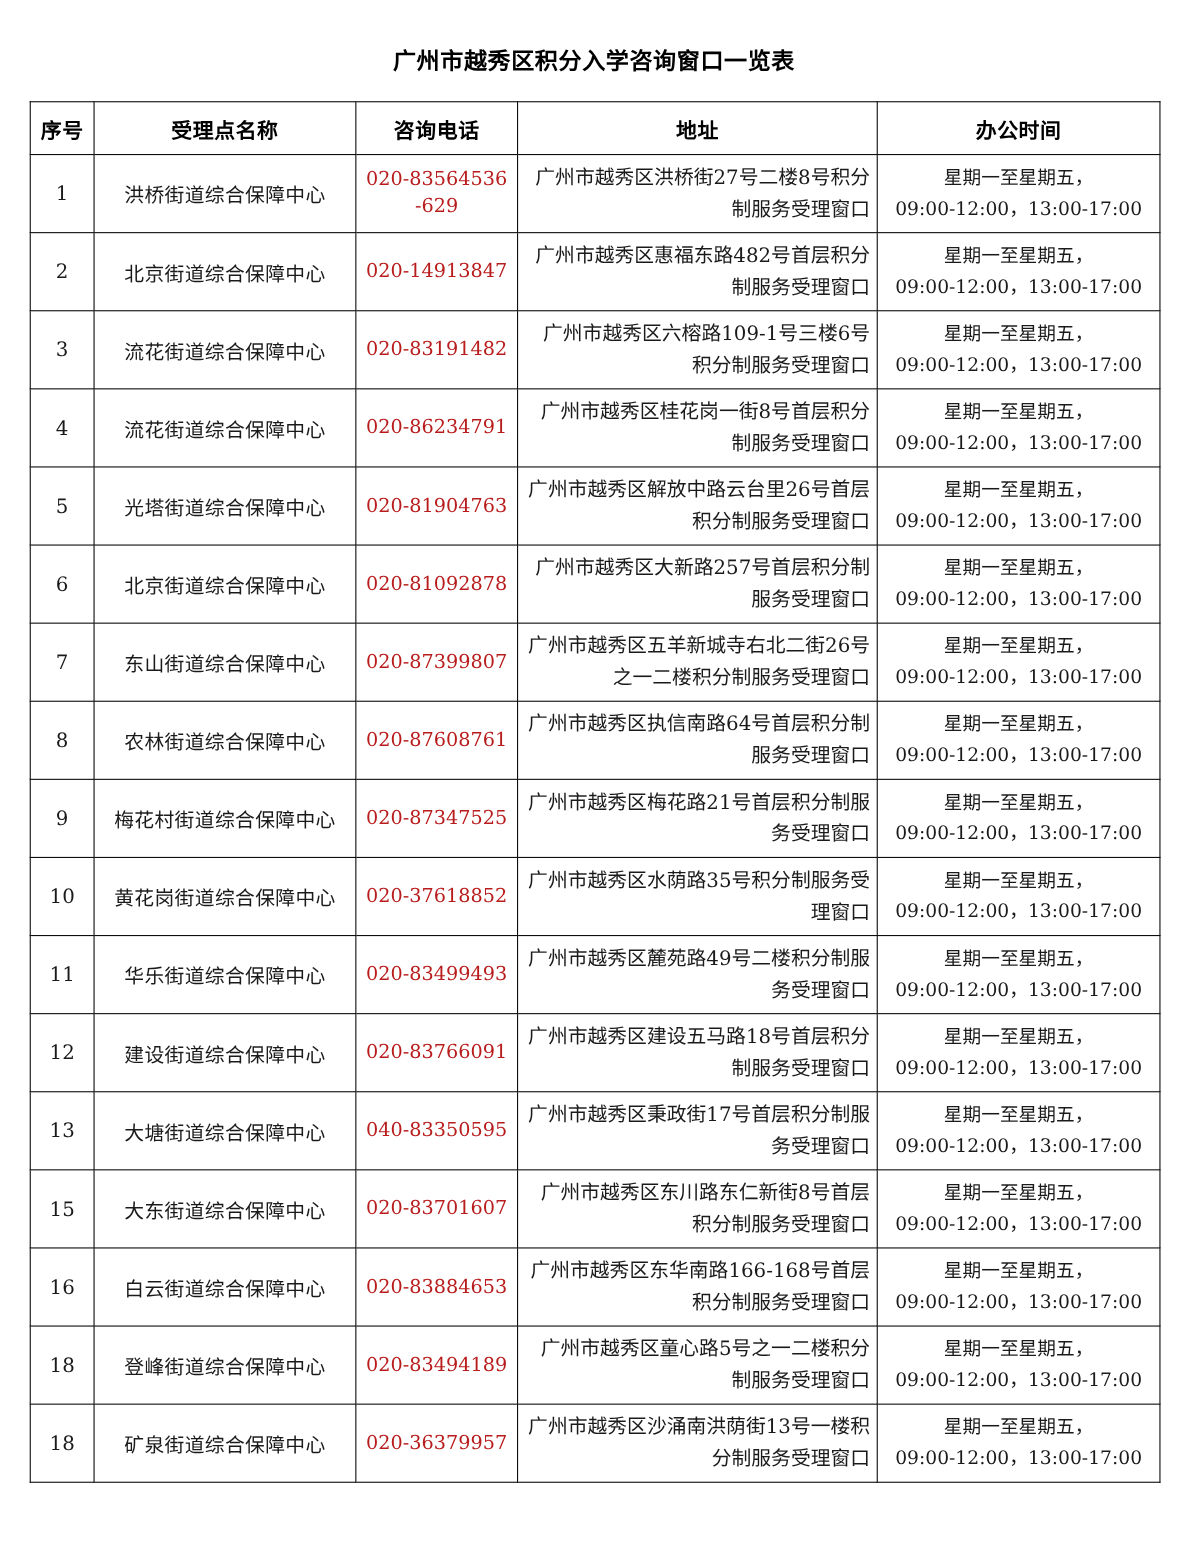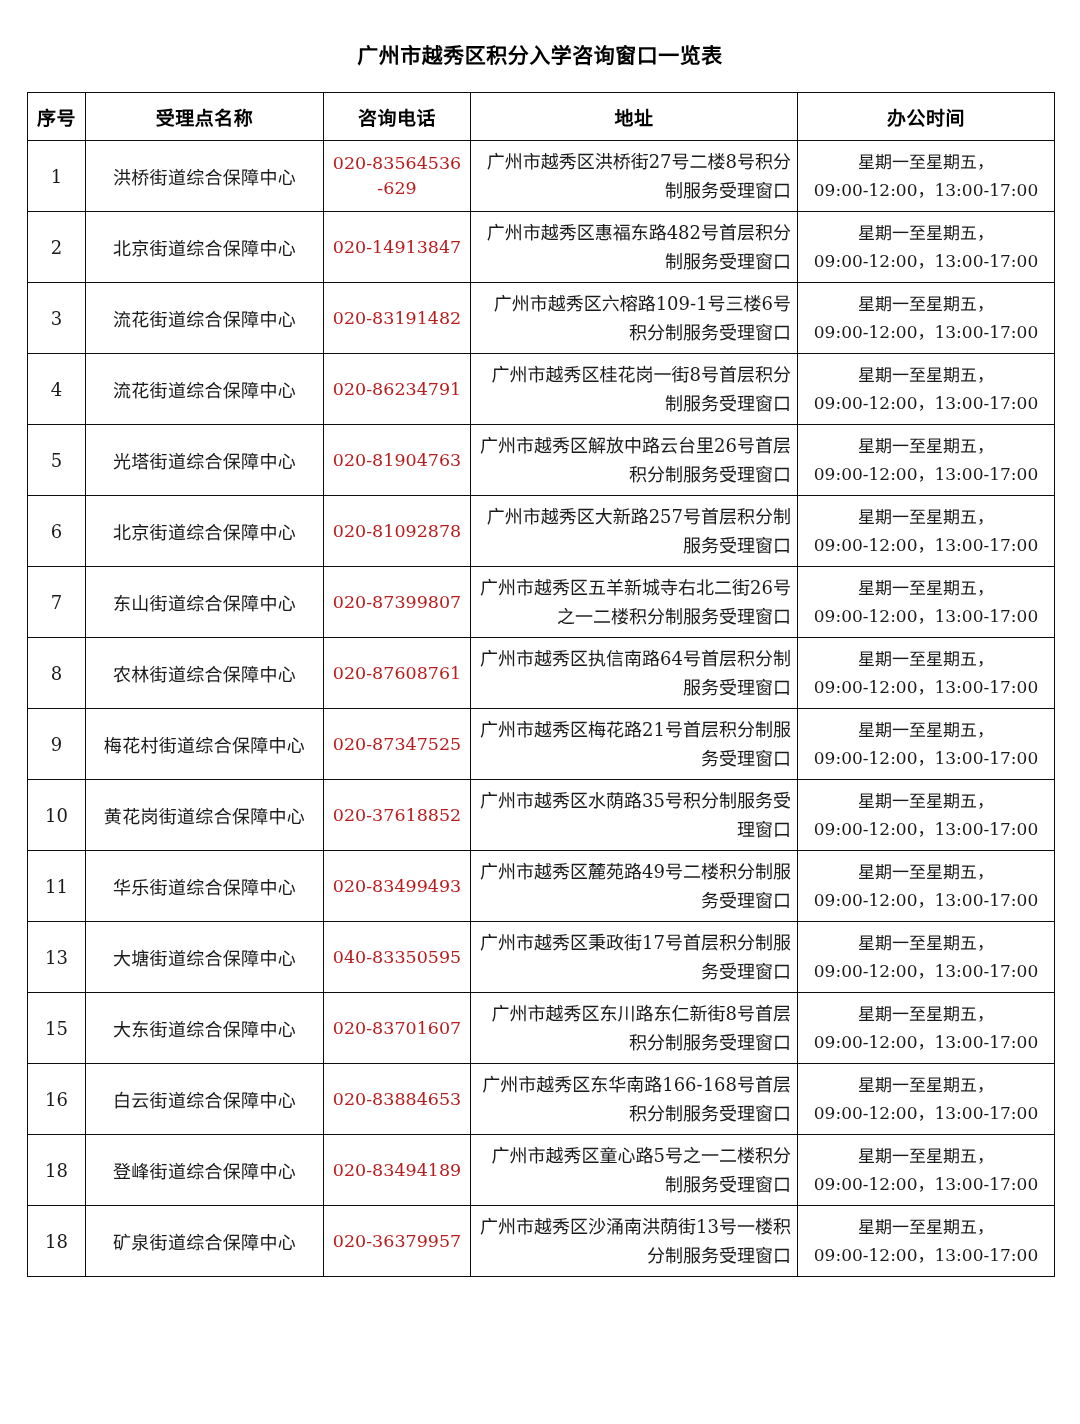--- a/index.html
+++ b/index.html
@@ -252,20 +252,30 @@
             <td class="idx">11</td>
             <td class="name">华乐街道综合保障中心</td>
             <td class="phone">020-83499493</td>
             <td class="addr">广州市越秀区麓苑路49号二楼积分制服务受理窗口</td>
             <td class="hours">
               <span class="hours-days">星期一至星期五，</span>
               <span class="hours-times">09:00-12:00，13:00-17:00</span>
             </td>
           </tr>
           <tr>
+            <td class="idx">12</td>
+            <td class="name">建设街道综合保障中心</td>
+            <td class="phone">020-83766091</td>
+            <td class="addr">广州市越秀区建设五马路18号首层积分制服务受理窗口</td>
+            <td class="hours">
+              <span class="hours-days">星期一至星期五，</span>
+              <span class="hours-times">09:00-12:00，13:00-17:00</span>
+            </td>
+          </tr>
+          <tr>
             <td class="idx">13</td>
             <td class="name">大塘街道综合保障中心</td>
             <td class="phone">040-83350595</td>
             <td class="addr">广州市越秀区秉政街17号首层积分制服务受理窗口</td>
             <td class="hours">
               <span class="hours-days">星期一至星期五，</span>
               <span class="hours-times">09:00-12:00，13:00-17:00</span>
             </td>
           </tr>
           <tr>

